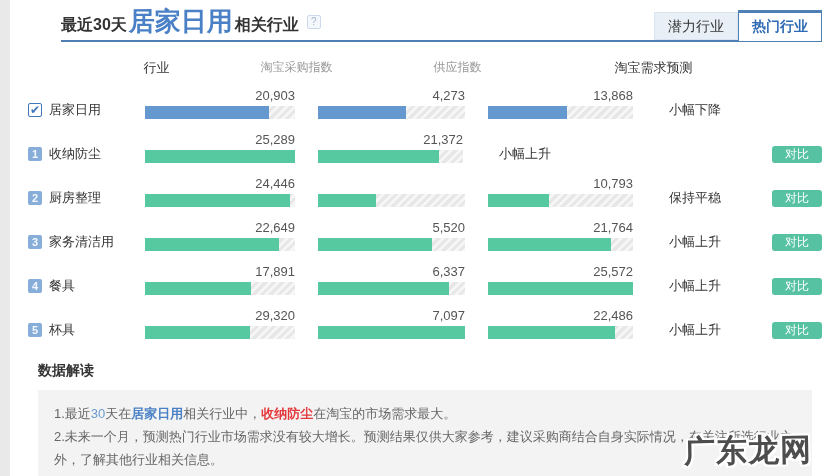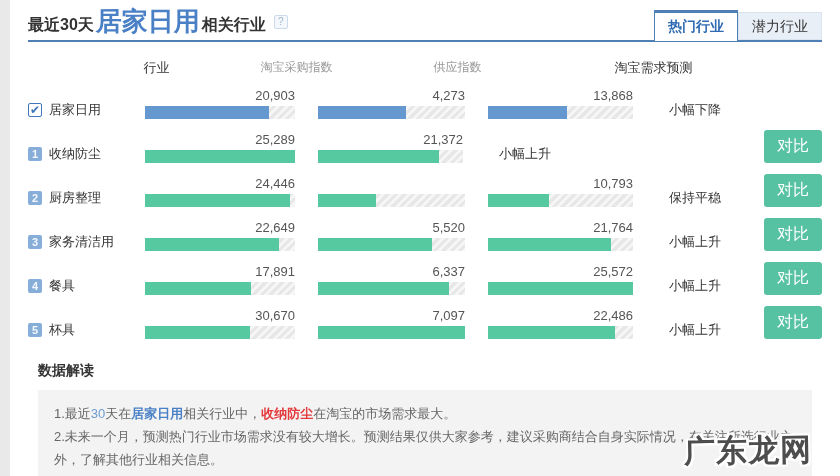--- a/index.html
+++ b/index.html
@@ -3,21 +3,21 @@
 <meta charset="utf-8">
 <style>
   * { box-sizing: border-box; margin: 0; padding: 0; }
   html, body { width: 840px; height: 476px; }
   body { font-family: "Liberation Sans", "DejaVu Sans", sans-serif; background: #fff; }
   .page { position: relative; width: 840px; height: 476px; background: #fff; overflow: hidden; }
   .left-strip { position: absolute; left: 0; top: 0; width: 10px; height: 476px; background: #e9e9e9; }
   .content { margin-left: 10px; padding: 0 18px; }
 
   
-  .header { position: relative; height: 42px; border-bottom: 2px solid #4e80b6; }
+  .header { position: relative; height: 42px; border-bottom: 2px solid #4e80b6; margin-left: 33px; }
   .title { position: absolute; left: 0; bottom: 4px; display: flex; align-items: baseline; }
   .t-prefix, .t-suffix { font-size: 16px; font-weight: bold; color: #333; }
   .t-keyword { font-size: 26px; font-weight: bold; color: #4a80c6; margin: 0 2px; line-height: 26px; }
   .help-icon { display: inline-block; width: 14px; height: 14px; line-height: 12px; text-align: center;
     border: 1px solid #ccdae9; background: #f4f8fc; color: #9fb6cf; font-size: 10px; border-radius: 2px;
     margin-left: 8px; cursor: pointer; align-self: center; }
   .tabs { position: absolute; right: 0; bottom: -2px; display: flex; align-items: flex-end; }
   .tab { height: 28px; line-height: 26px; padding: 0 13px; font-size: 14px; color: #333;
     background: #e9eff7; border: 1px solid #d9e4f0; margin-bottom: 2px; cursor: pointer; }
   .tab.active { height: 32px; line-height: 27px; background: #fff; color: #2f6bb3; font-weight: bold;
@@ -44,21 +44,21 @@
   .rank { display: inline-block; width: 14px; height: 14px; line-height: 14px; text-align: center;
     background: #87add9; color: #f4f8fd; font-size: 11px; font-weight: bold; border-radius: 2px; margin-right: 7px; }
   .bar-cell { display: flex; flex-direction: column; justify-content: flex-end; }
   .bar-val { text-align: right; font-size: 13px; color: #555; margin-bottom: 3px; }
   .bar-track { position: relative; height: 13px; overflow: hidden;
     background: repeating-linear-gradient(135deg, #e7e7e7 0 3px, #f6f6f6 3px 6px); }
   .bar-fill { position: absolute; left: 0; top: 0; bottom: 0; }
   .fill-blue { background: #6598ce; }
   .fill-green { background: #57c9a1; }
   .cell-fc { font-size: 13px; color: #333; padding-left: 8px; }
-  .cmp-btn { border: none; background: #56c2a2; color: #fff; font-size: 16px; padding: 6px 13px;
+  .cmp-btn { border: none; background: #56c2a2; color: #fff; font-size: 12px; padding: 0 13px;
     border-radius: 3px; cursor: pointer; font-family: inherit; }
 
   
   .interp { margin-top: 14px; padding: 0 10px; }
   .interp-title { font-size: 14px; font-weight: bold; color: #333; }
   .interp-box { margin-top: 10px; background: #f3f3f3; padding: 12px 16px; font-size: 13px;
     color: #666; line-height: 23px; height: 92px; }
   .kw-blue { color: #4a80c6; font-weight: bold; }
   .kw-red { color: #e4393c; font-weight: bold; }
   .num-blue { color: #6b9bd0; }
@@ -77,22 +77,22 @@
   <div class="content">
 
     <div class="header">
       <div class="title">
         <span class="t-prefix">最近30天</span>
         <span class="t-keyword">居家日用</span>
         <span class="t-suffix">相关行业</span>
         <span class="help-icon">?</span>
       </div>
       <div class="tabs">
+        <div class="tab">潜力行业</div>
         <div class="tab active">热门行业</div>
-        <div class="tab">潜力行业</div>
       </div>
     </div>
 
     <div class="col-headers">
       <span class="cell-ind">行业</span>
       <span class="cell-bar b1">淘宝采购指数</span>
       <span class="cell-bar b3">供应指数</span>
       <span class="cell-fc">淘宝需求预测</span>
     </div>
 
@@ -240,21 +240,21 @@
     </div>
   </div>
 
   <div class="row">
     <div class="cell-ind">
 
       <span class="rank">5</span>
       <span>杯具</span>
     </div>
     <div class="cell-bar b1 bar-cell">
-      <div class="bar-val">30,670</div>
+      <div class="bar-val">29,320</div>
       <div class="bar-track">
               <div class="bar-fill fill-green" style="width: 70.3%;"></div>
             </div>
     </div>
     <div class="cell-bar b2 bar-cell">
       <div class="bar-val">7,097</div>
       <div class="bar-track">
               <div class="bar-fill fill-green" style="width: 100%;"></div>
             </div>
     </div>

